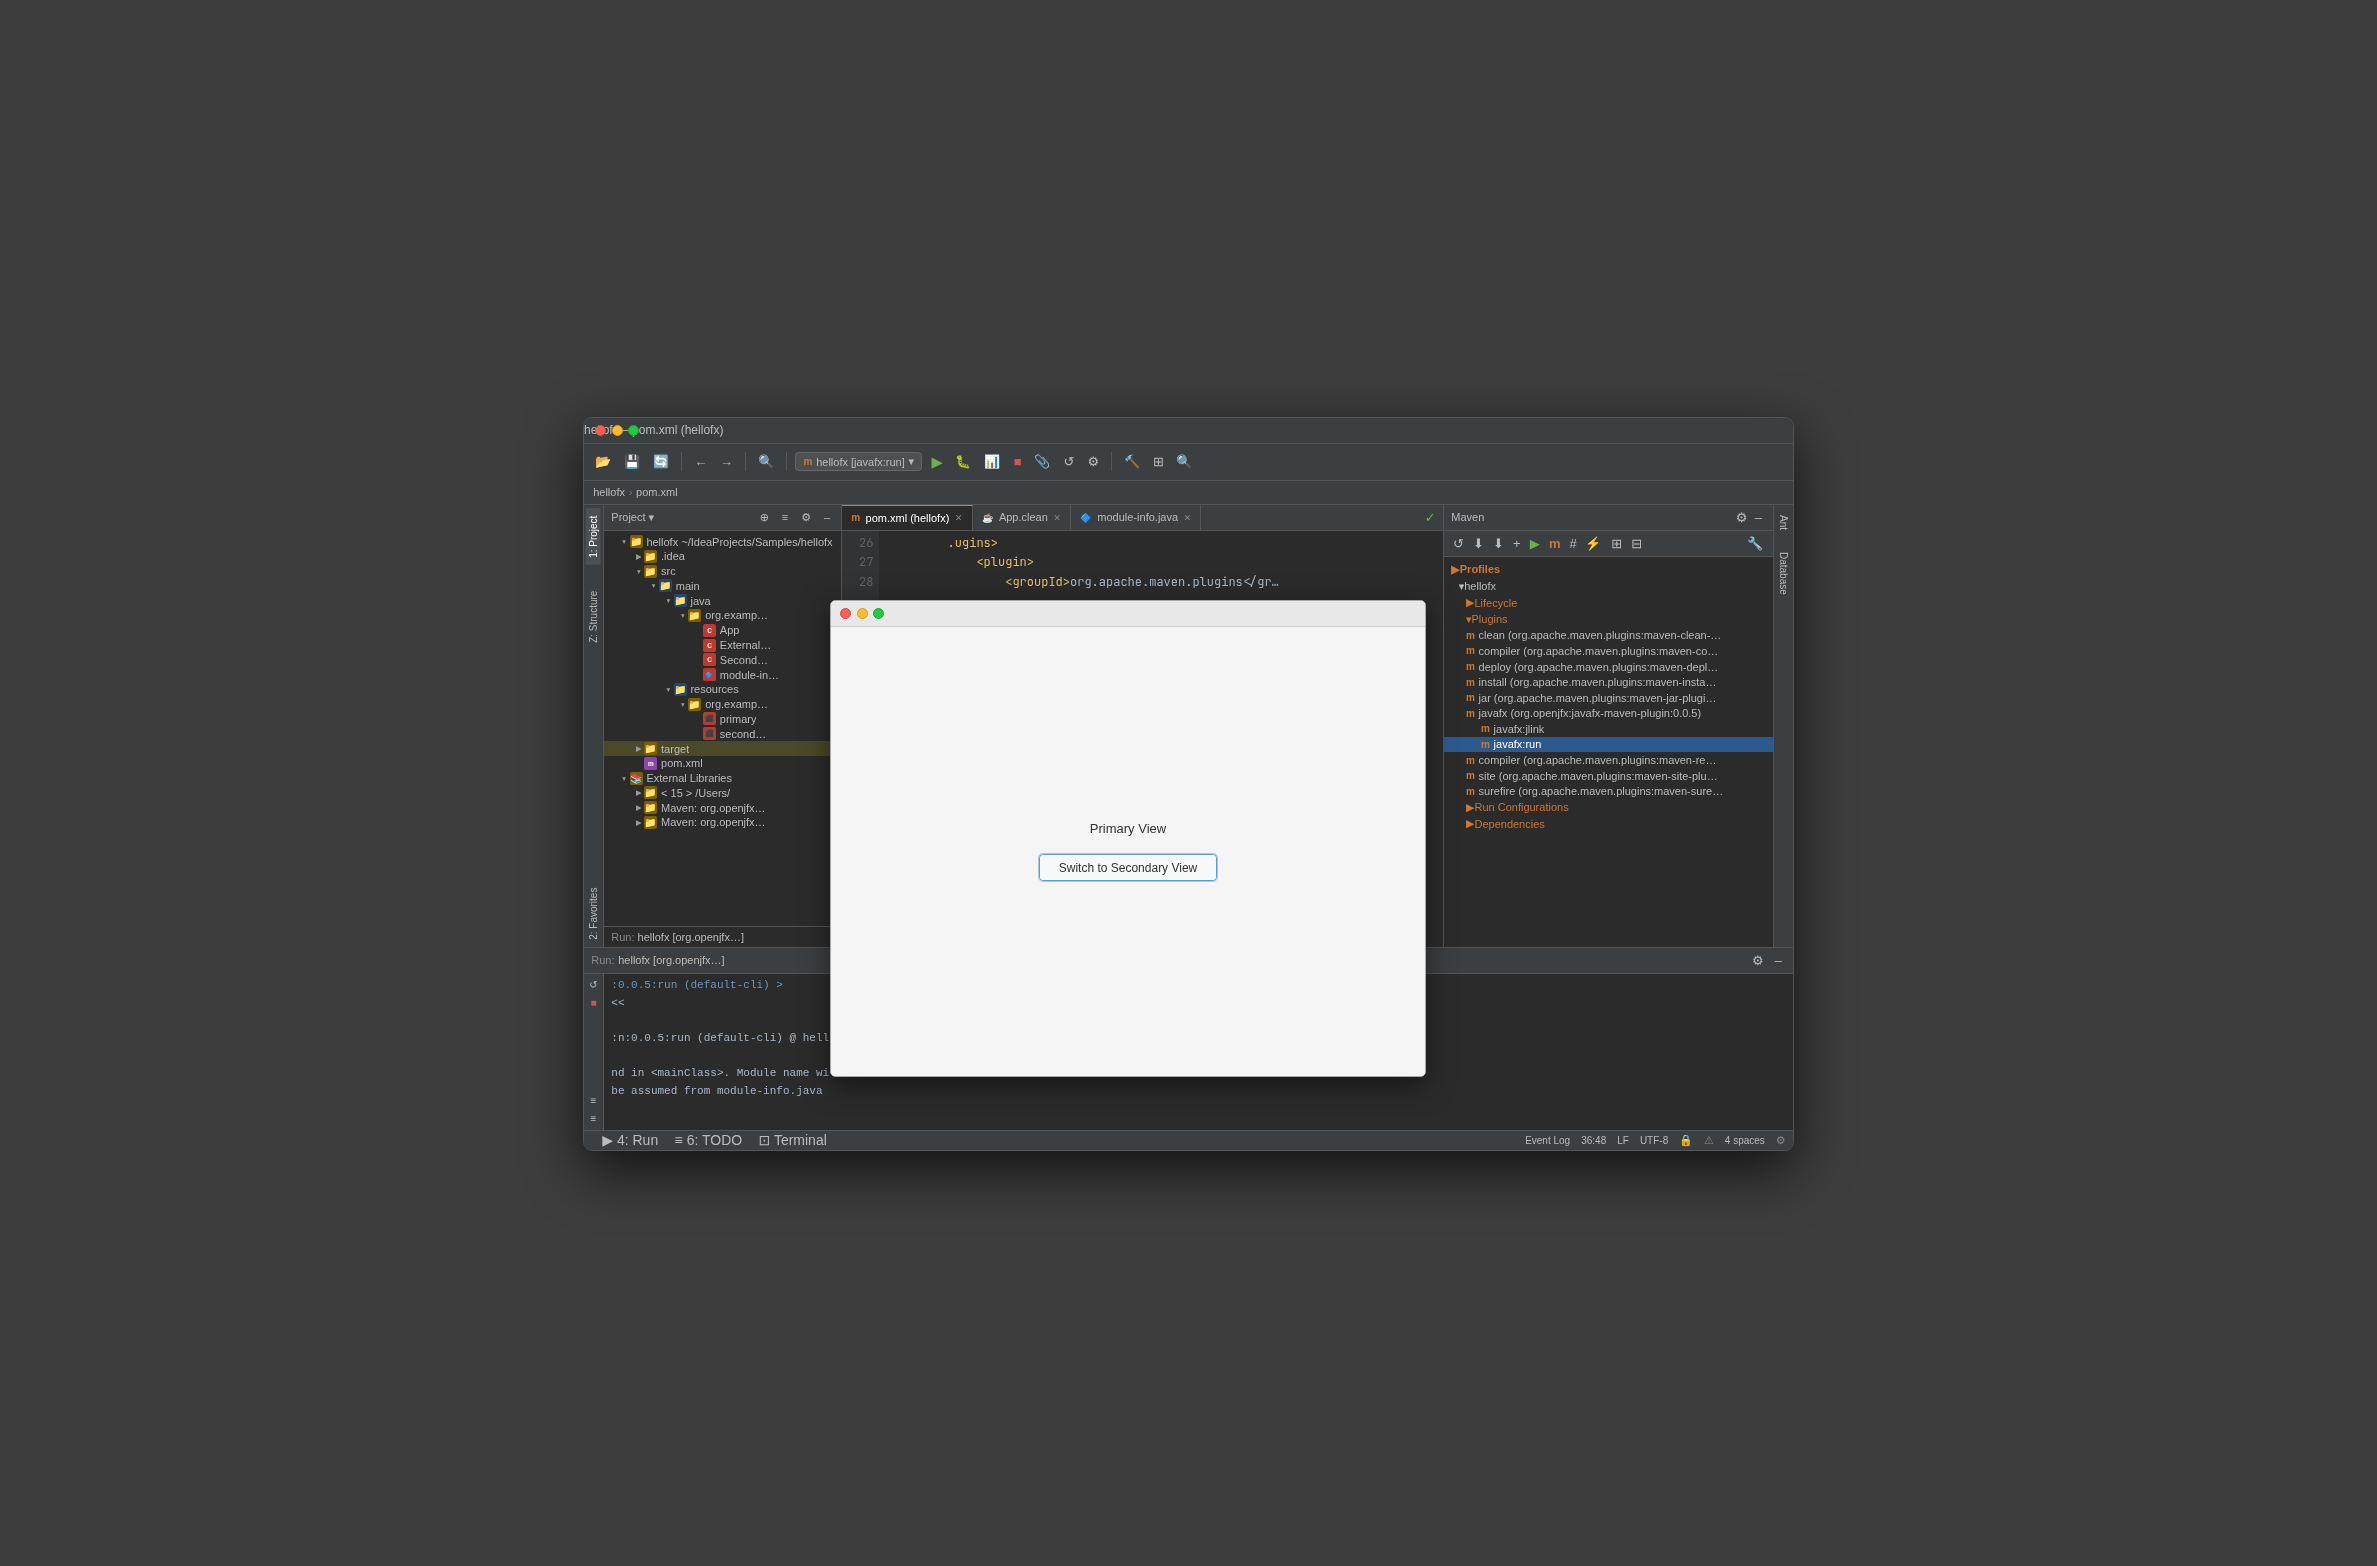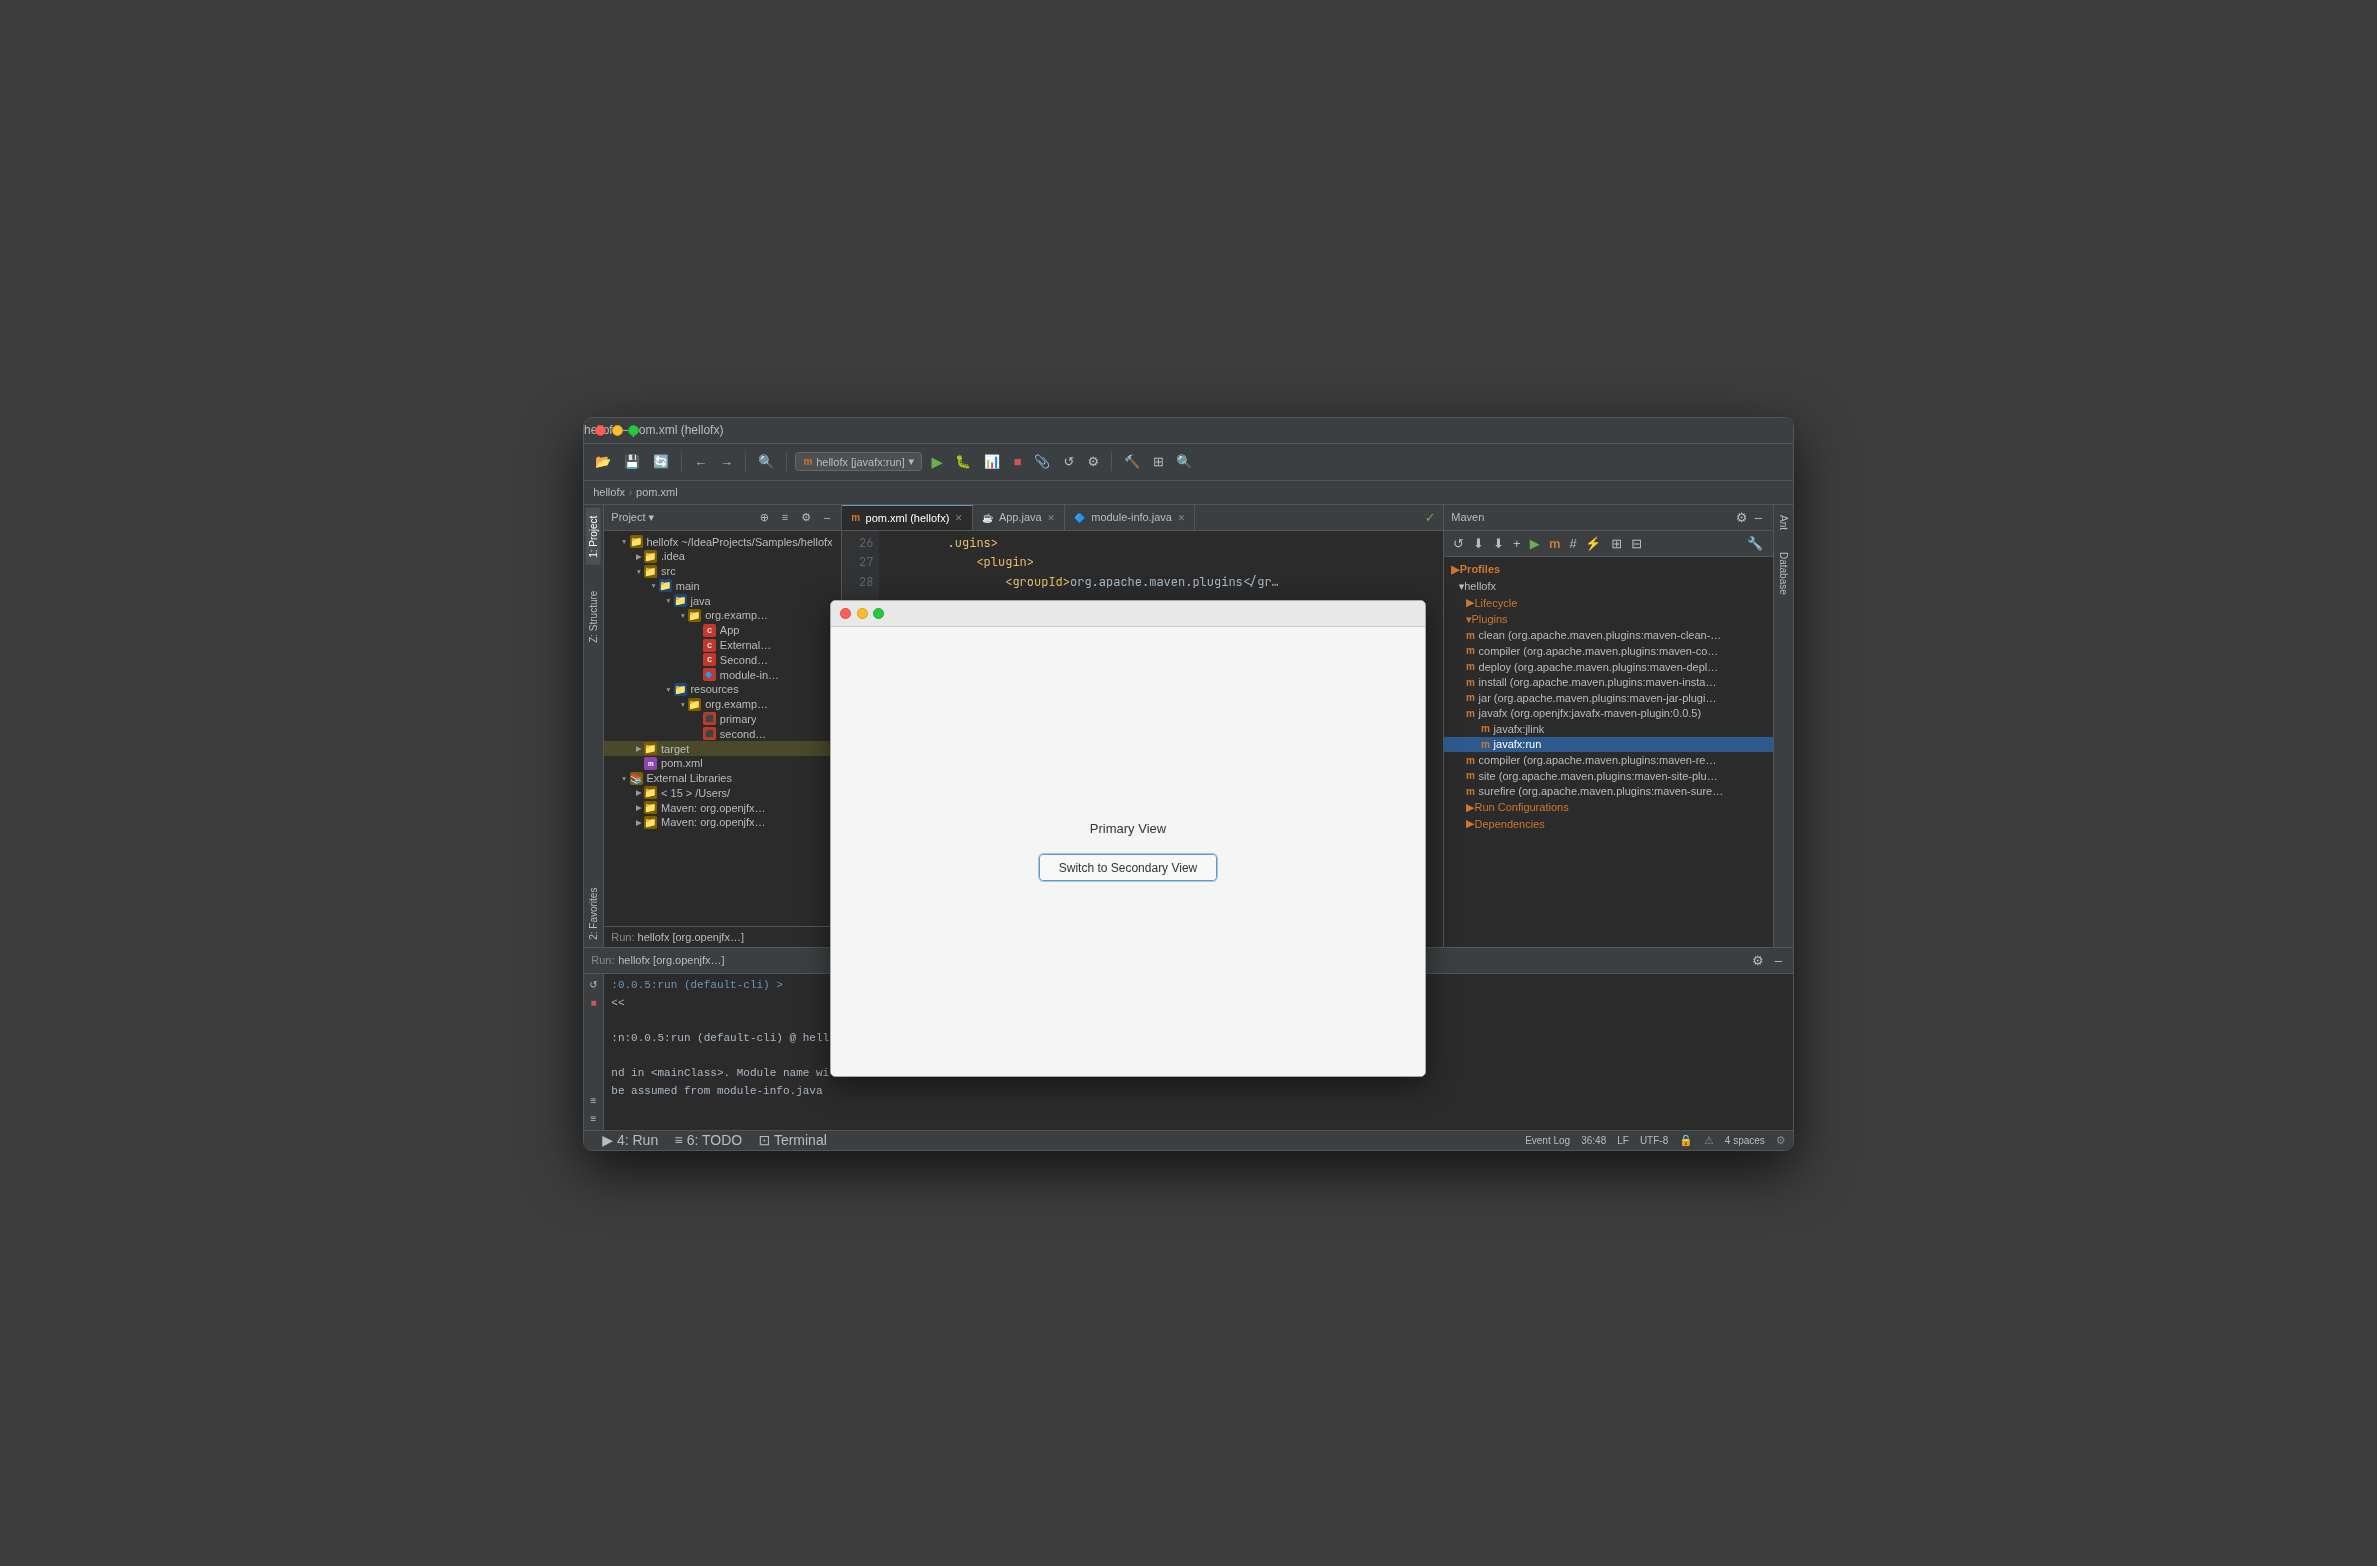--- a/index.html
+++ b/index.html
@@ -747,21 +747,21 @@
     <div class="editor-area">
 
       <div class="editor-tabs">
         <div class="editor-tab active">
           <span class="tab-icon-m">m</span>
           <span>pom.xml (hellofx)</span>
           <span class="tab-close">✕</span>
         </div>
         <div class="editor-tab">
           <span class="tab-icon-java" style="color:#6897bb;">☕</span>
-          <span>App.java</span>
+          <span>App.clean</span>
           <span class="tab-close">✕</span>
         </div>
         <div class="editor-tab">
           <span class="tab-icon-java">🔷</span>
           <span>module-info.java</span>
           <span class="tab-close">✕</span>
         </div>
         <div style="flex:1;"></div>
         <div style="display:flex; align-items:center; padding-right:7.3px;">
           <span style="color:#6ab04c; font-size:13px;">✓</span>

